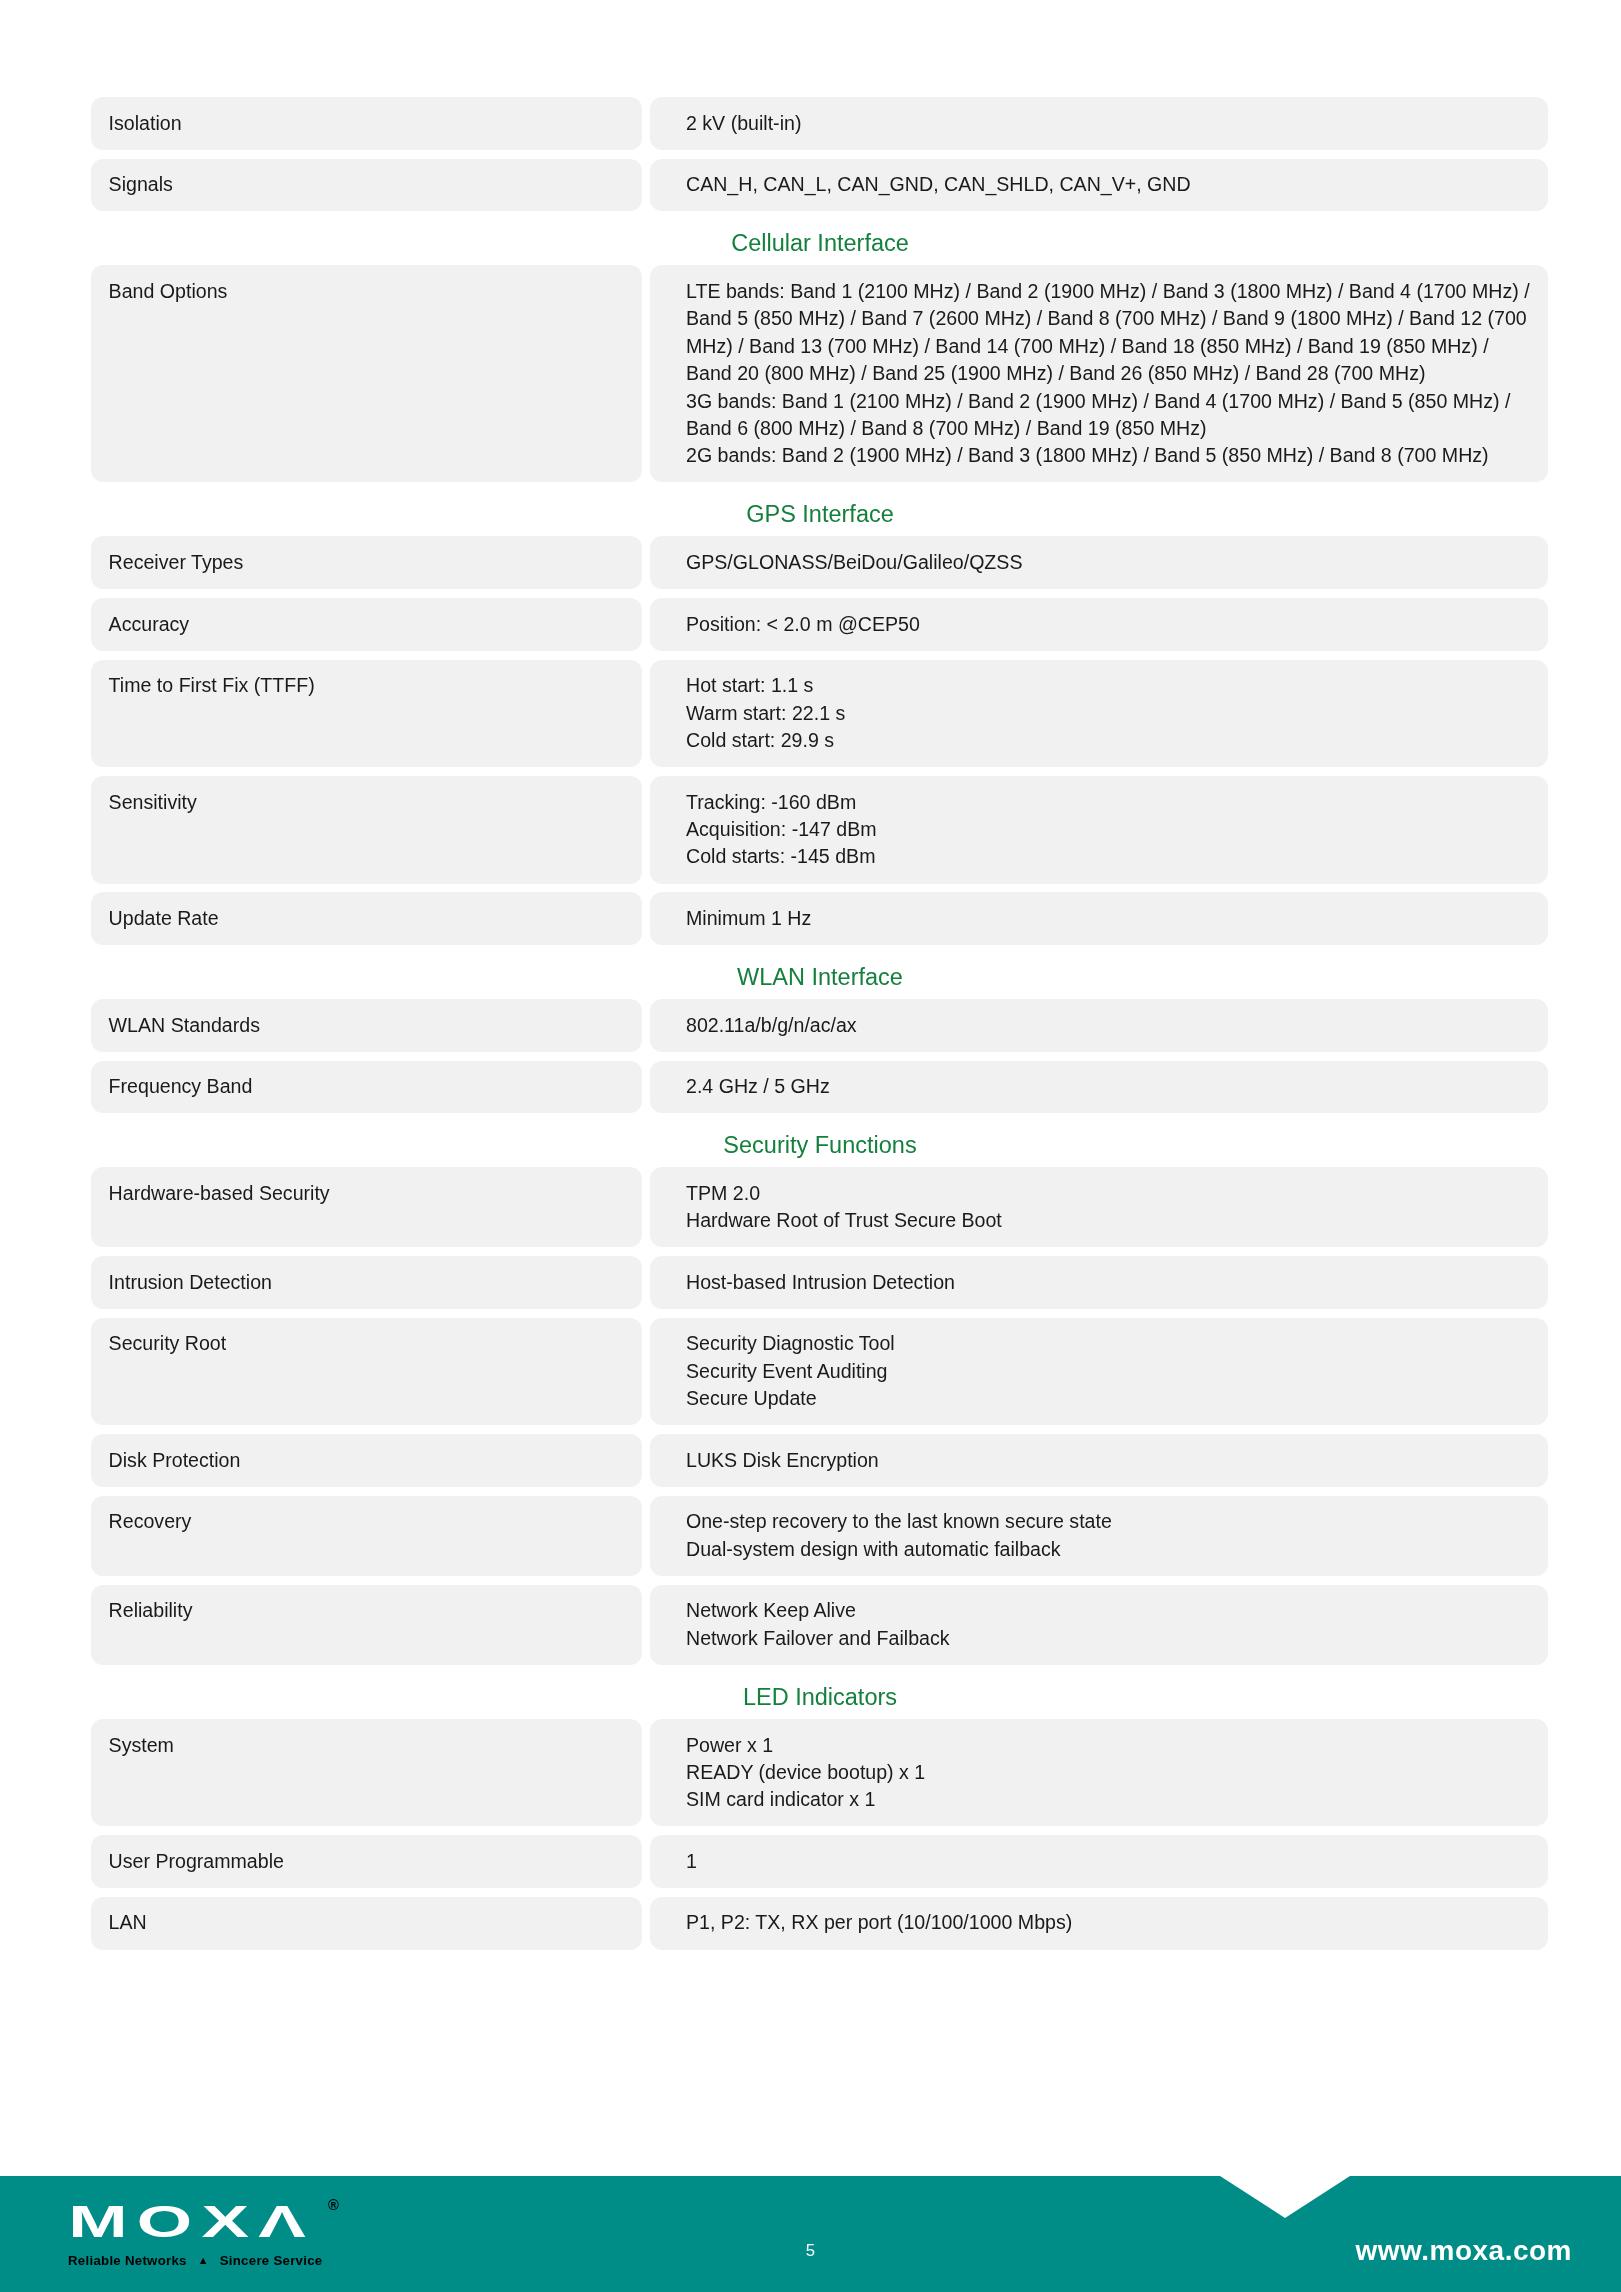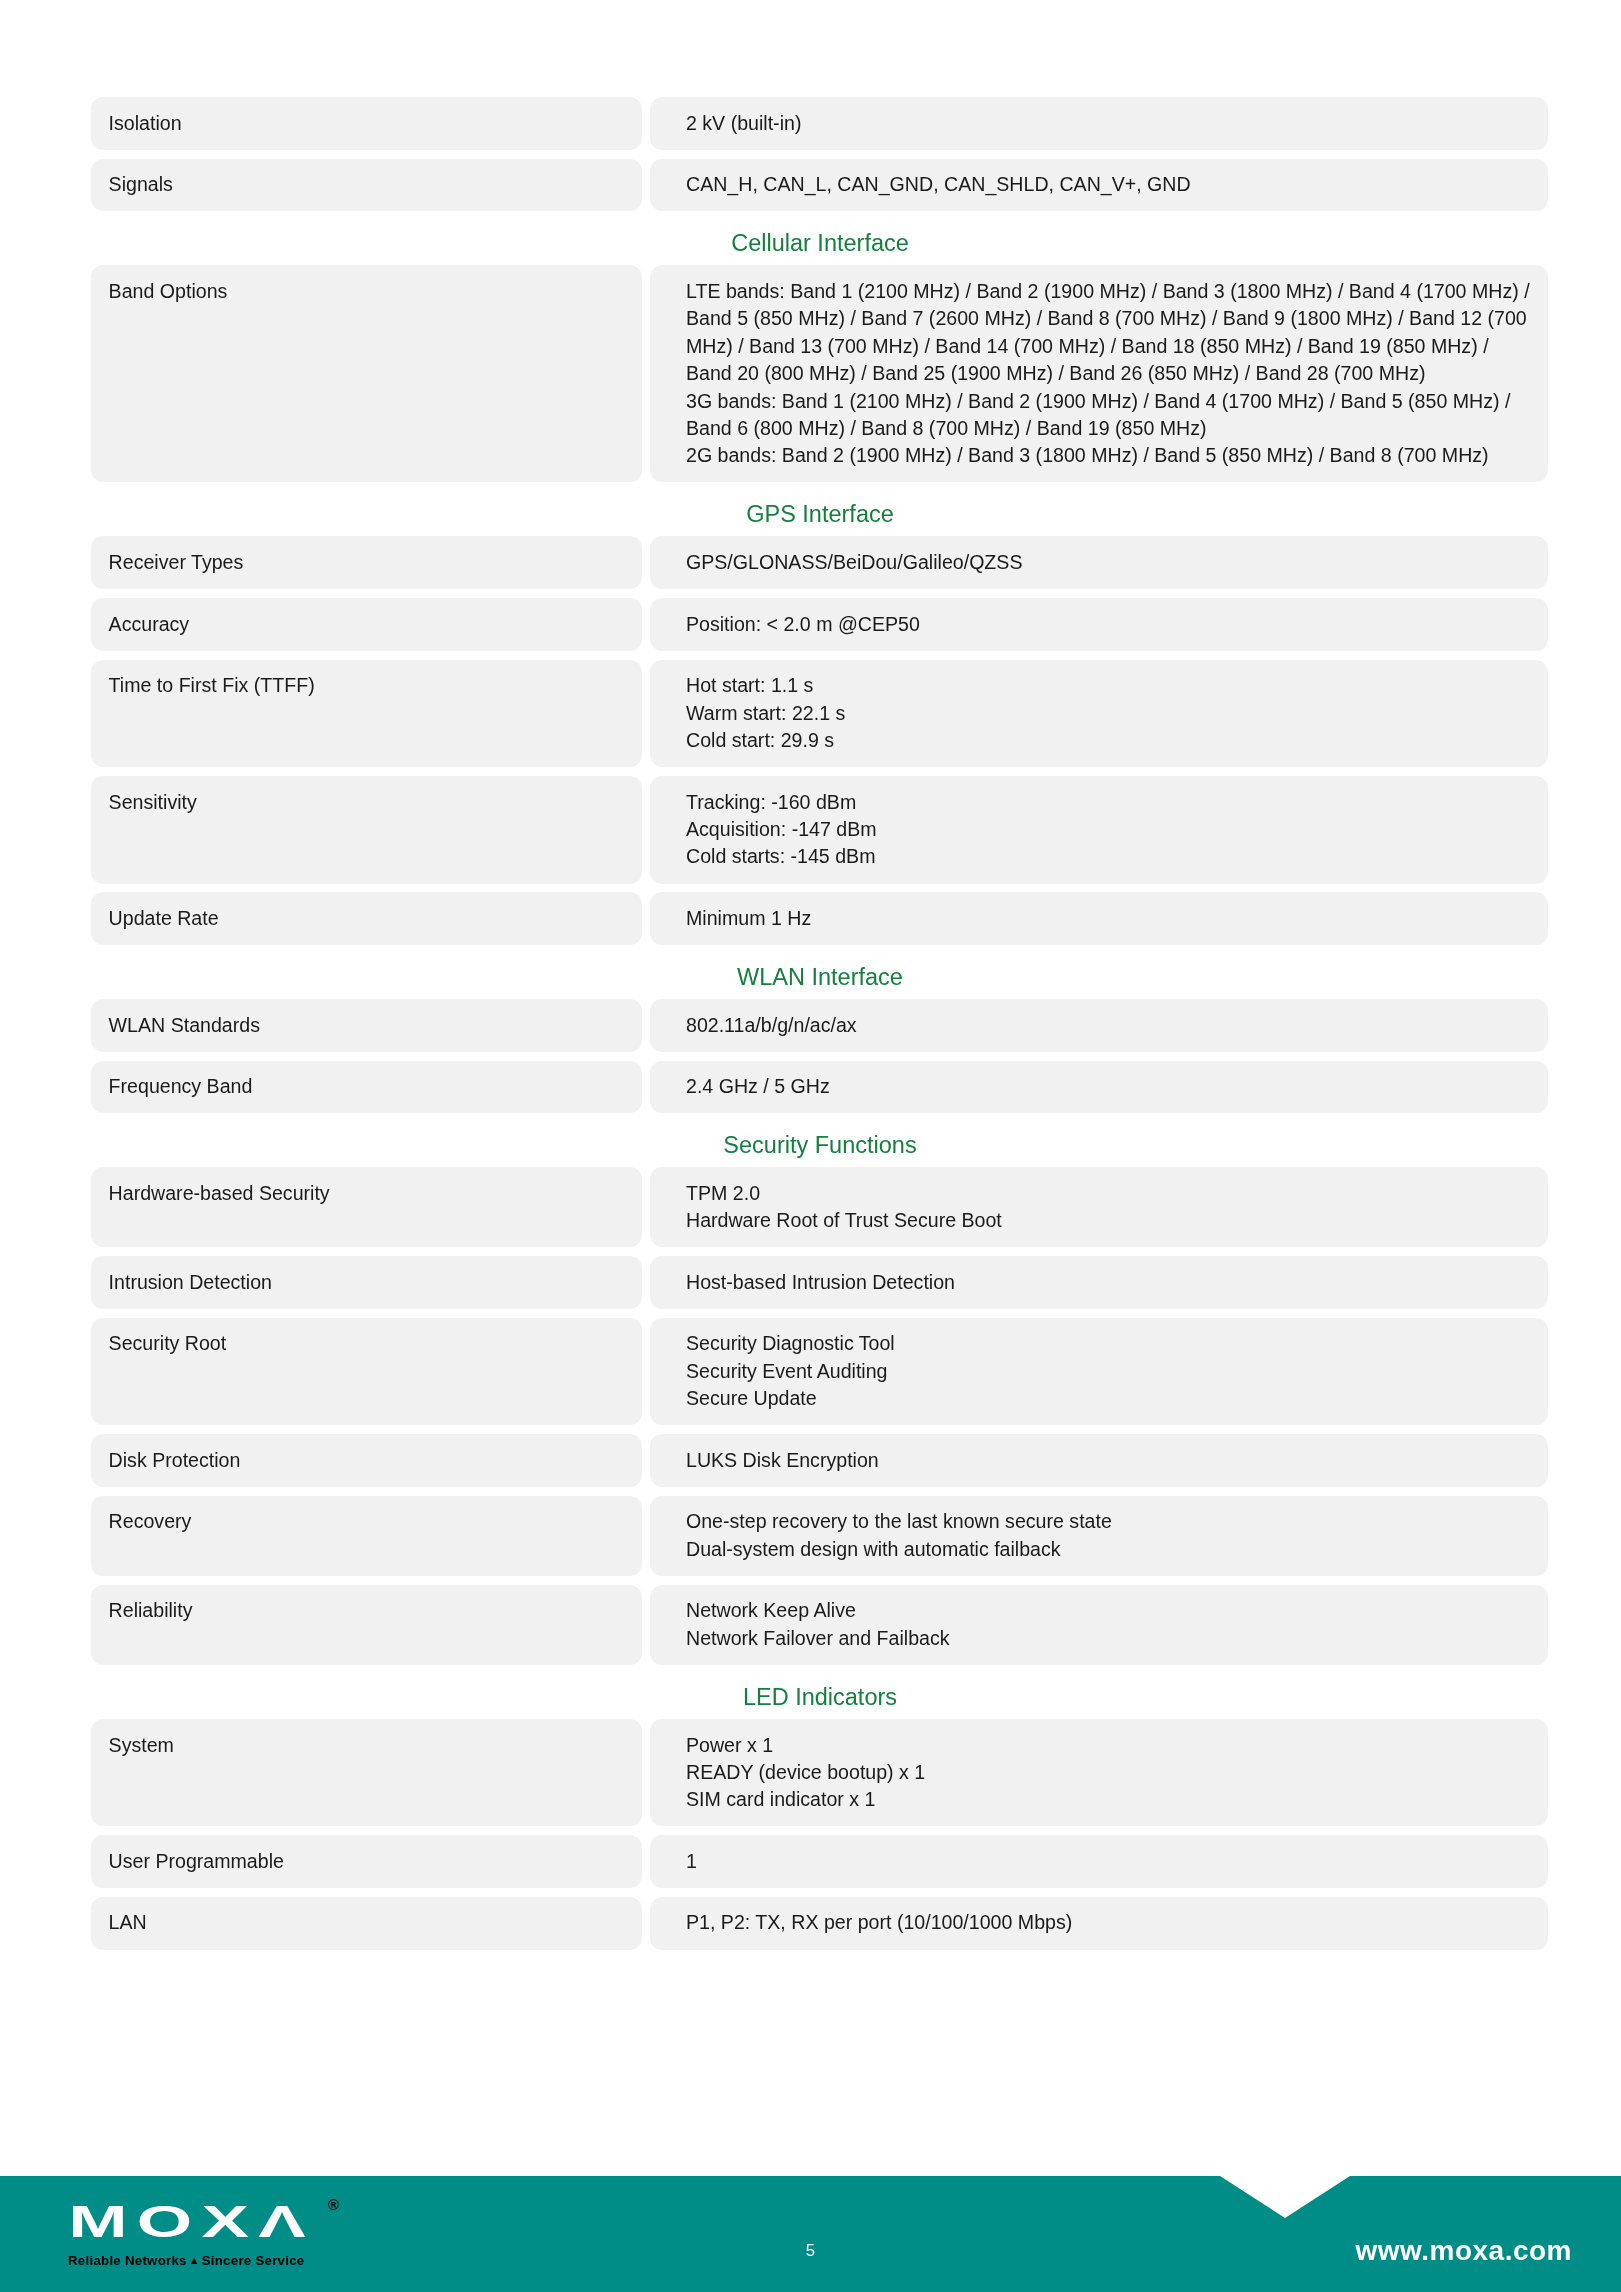--- a/index.html
+++ b/index.html
@@ -72,21 +72,21 @@
   }
   .moxa-reg {
     font-size: 14.7px;
     font-weight: 700;
     margin-left: 2.9px;
     margin-top: -2.9px;
   }
   .moxa-tagline {
     display: flex;
     align-items: center;
-    gap: 2px;
+    gap: 11px;
     margin-top: 6.9px;
     font-size: 13.2px;
     font-weight: 700;
     letter-spacing: 0.3px;
     white-space: nowrap;
   }
   .tagline-triangle { font-size: 10.8px; line-height: 10.8px; }
   .page-number {
     position: absolute;
     left: 0;

